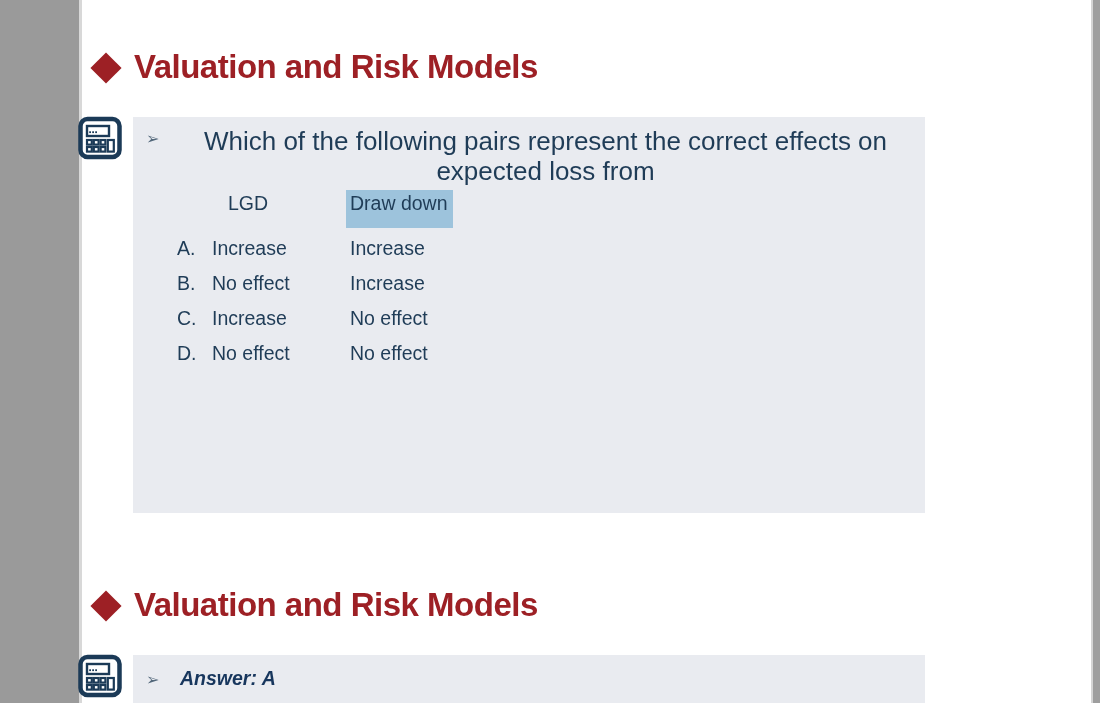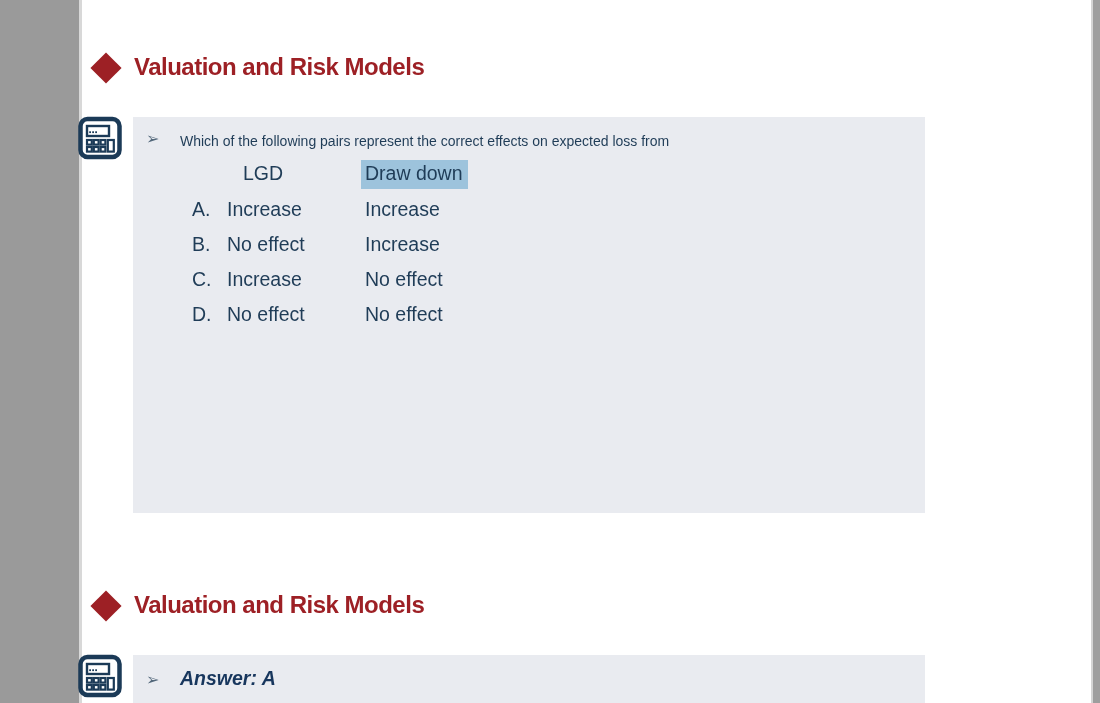--- a/index.html
+++ b/index.html
@@ -14,21 +14,21 @@
   .sidebar-line { position:absolute; left:79px; top:0; width:3px; height:703px; background:#D8D8D8; }
   .scroll-line { position:absolute; right:7px; top:0; width:2px; height:703px; background:#D4D4D4; }
   .scrollbar { position:absolute; right:0; top:0; width:7px; height:703px; background:#9E9E9E; }
 
   
   .diamond { position:absolute; width:22px; height:22px; background:#9D2025; transform:rotate(45deg); }
   .diamond1 { left:95px; top:57px; }
   .diamond2 { left:95px; top:595px; }
   .slide-title {
     position:absolute; left:134px; white-space:nowrap;
-    font-size:24px; font-weight:bold; color:#9D2025; letter-spacing:-0.5px;
+    font-size:33px; font-weight:bold; color:#9D2025; letter-spacing:-0.5px;
     line-height:40px;
   }
   .title1 { top:47px; }
   .title2 { top:585px; }
 
   
   .calc { position:absolute; left:77px; }
   .calc1 { top:116px; }
   .calc2 { top:654px; }
 
@@ -37,28 +37,28 @@
     position:absolute; left:133px; top:117px; width:792px; height:396px;
     background:#E9EBF0; color:#1F3C57; box-sizing:border-box;
   }
   .a-panel {
     position:absolute; left:133px; top:655px; width:792px; height:48px;
     background:#E9EBF0; color:#1F3C57; box-sizing:border-box;
   }
 
   .q-row { display:flex; padding:9px 14px 0 13px; }
   .bullet { flex:0 0 34px; width:34px; font-size:16px; color:#52677A; padding-top:3px; }
-  .q-lines { font-size:14px; line-height:30px; }
+  .q-lines { font-size:26px; line-height:30px;text-align:center; }
   .q-line { display:block; }
 
-  .opt-table { margin:4px 0 0 59px; font-size:19.5px; }
+  .opt-table { margin:4px 0 0 44px; font-size:19.5px; }
   .hdr, .opt-row { display:grid; grid-template-columns:35px 138px 240px; }
   .hdr { line-height:27px; margin:2px 0 3px 0; }
   .hdr .c1 { padding-left:16px; }
-  .hl { background:#9DC3DC; padding:0 5px 2px 4px; margin-left:-4px; }
+  .hl { background:#9DC3DC; padding:0 5px 11px 4px; margin-left:-4px; }
   .hdr .c2 span { display:inline-block; }
   .opt-row { line-height:35px; }
 
   .a-row { display:flex; padding:12px 14px 0 13px; font-size:19.5px; }
   .a-label { font-weight:bold; color:#17365D;font-style:italic; }
 </style>
 </head>
 <body>
 
 <div class="sidebar"></div>

